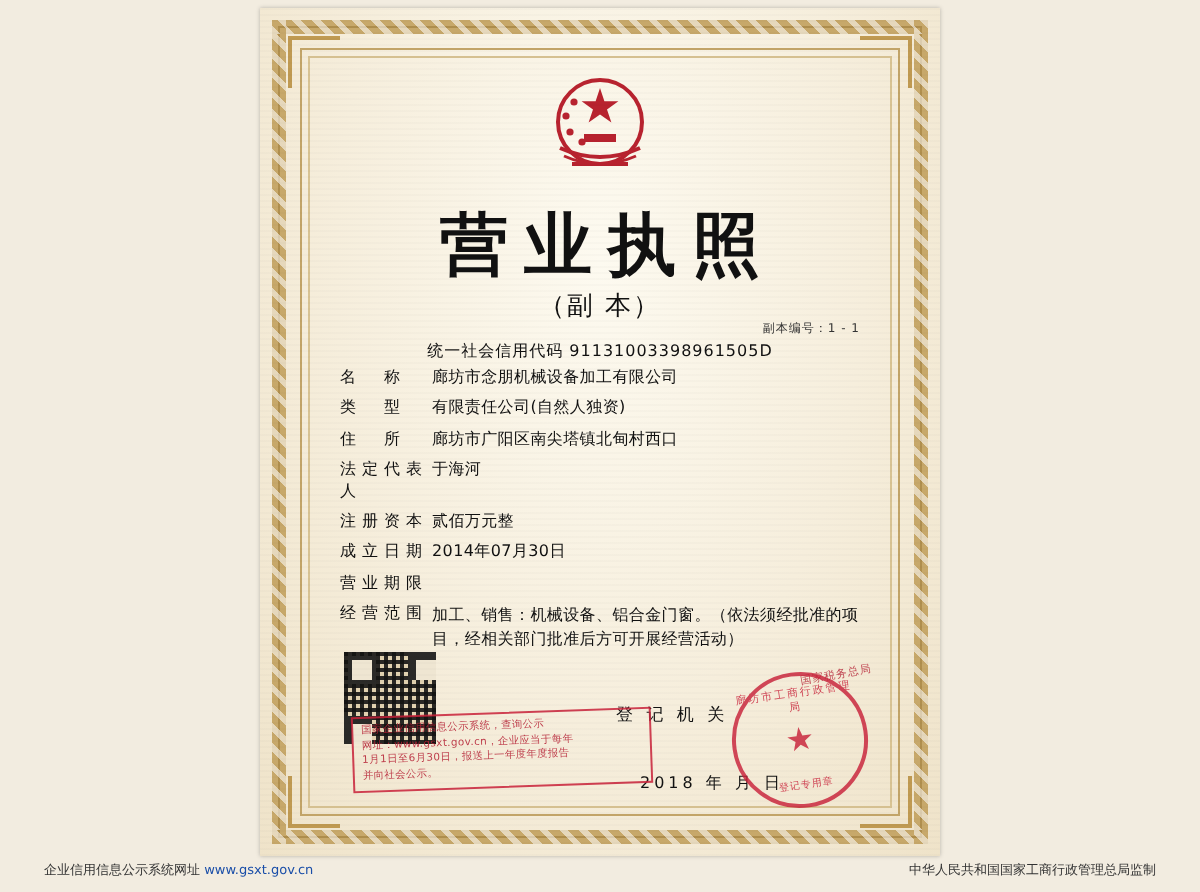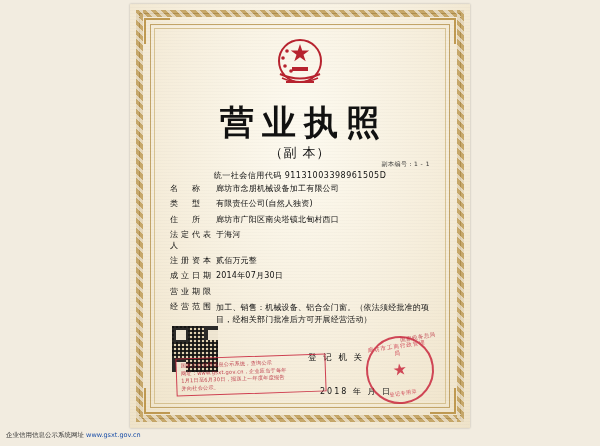--- a/index.html
+++ b/index.html
@@ -273,21 +273,21 @@
   .footer {
     position: absolute;
     left: 0; right: 0;
     bottom: 2px;
     height: 18px;
     font-size: 6.5px;
     color: #333;
     display: flex;
     align-items: center;
     justify-content: space-between;
-    padding: 0 6px;
+    padding: 0 22px;
     box-sizing: border-box;
   }
   .footer .left {
     line-height: 1.35;
   }
   .footer .left .url {
     color: #1a4ea8;
   }
   .footer .right {
     text-align: right;
@@ -395,15 +395,16 @@
     </div>
 
     <div class="grain"></div>
   </div>
 
   <div class="footer">
     <div class="left">
       <span>企业信用信息公示系统网址</span>
       <span class="url">www.gsxt.gov.cn</span>
     </div>
+    <div class="right">中华人民共和国国家工商行政管理总局监制</div>
   </div>
 
 </div>
 
 </body></html>

